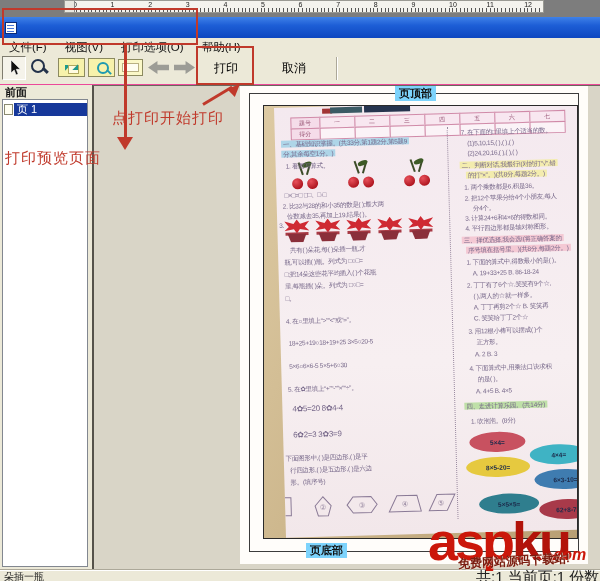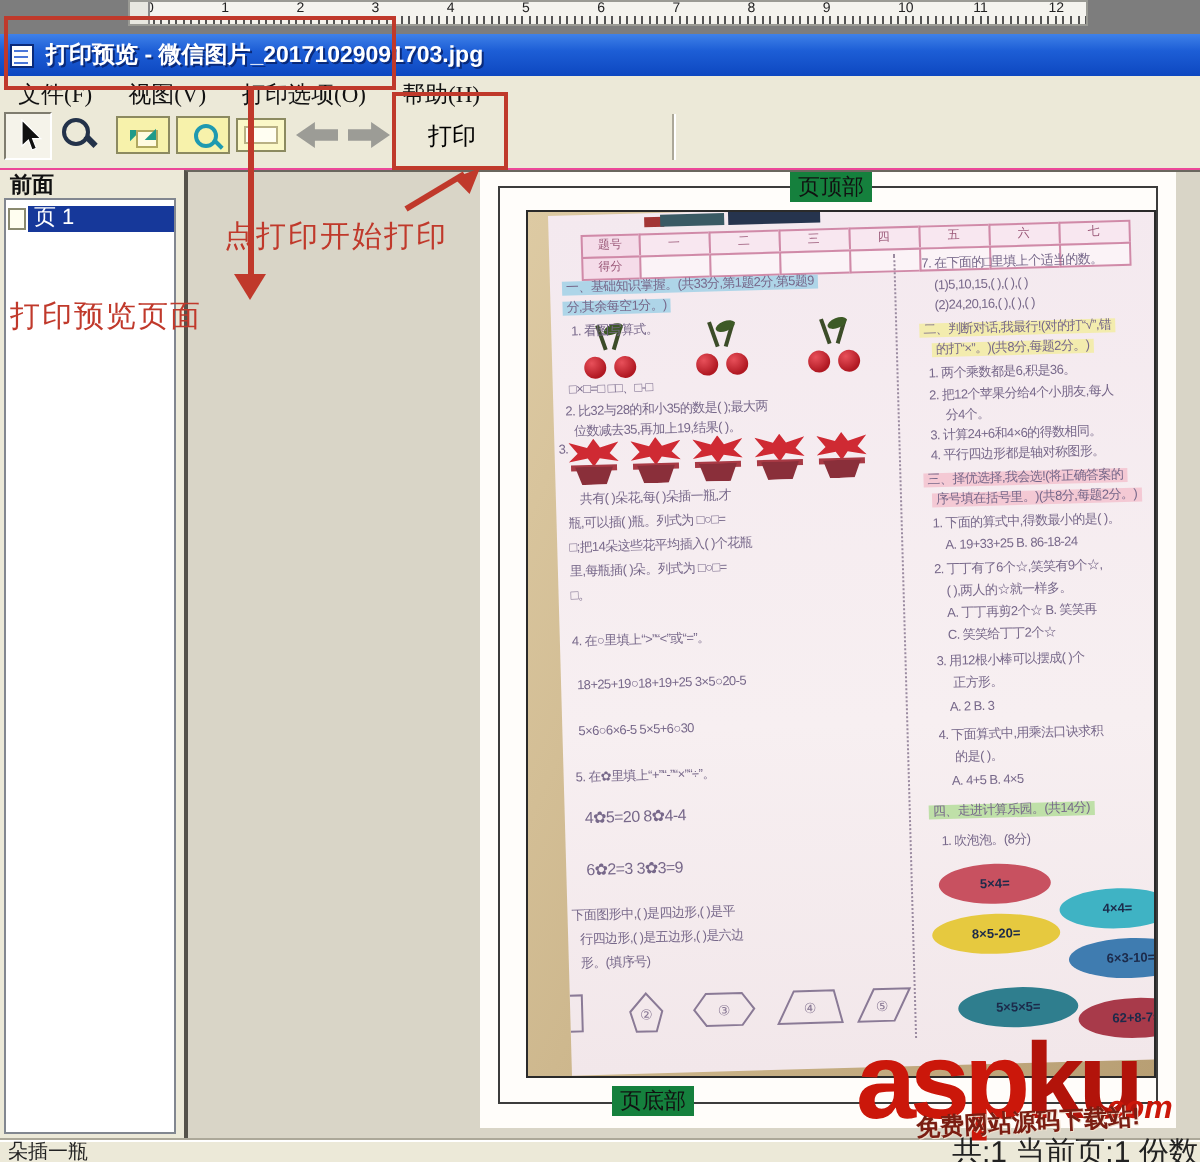--- a/index.html
+++ b/index.html
@@ -20,21 +20,21 @@
             background:linear-gradient(180deg,#3f81e8 0%,#1d5ed6 40%,#0d47c0 100%);
             display:flex;align-items:center;}
   .app-icon{width:12px;height:12px;margin:0 6px 0 5px;background:#fdfdfd;border:1px solid #0a2a7a;
             box-sizing:border-box;position:relative;}
   .app-icon::after{content:"";position:absolute;left:1px;top:2px;width:7px;height:1.5px;background:#4a76d8;
             box-shadow:0 3px 0 #4a76d8,0 6px 0 #4a76d8;}
   .title-text{color:#fff;font-weight:bold;font-size:11.5px;text-shadow:1px 1px 0 #0a2a7a;white-space:nowrap;}
 
   
   .menubar{position:absolute;left:0;top:38px;width:600px;height:17px;background:#ece9d8;display:flex;}
-  .menu-item{font-size:11.5px;color:#111;padding:2px 9px 0 9px;white-space:nowrap;font-family:Liberation Serif, serif;}
+  .menu-item{font-size:11.5px;color:#111;padding:2px 9px 0 9px;white-space:nowrap;}
 
   
   .toolbar{position:absolute;left:0;top:55px;width:600px;height:30px;background:#ece9d8;
            border-bottom:1px solid #ec4899;box-sizing:border-box;}
   .tb-btn{position:absolute;box-sizing:border-box;}
   .btn-cursor{left:2px;top:1px;width:24px;height:24px;background:#f5f3ea;
               border:1px solid;border-color:#7f7c6f #fff #fff #7f7c6f;}
   .btn-zoom{left:27px;top:1px;width:24px;height:24px;}
   .lens{position:absolute;left:4px;top:3px;width:10px;height:10px;border:2px solid #23324a;border-radius:50%;}
   .lens-handle{position:absolute;left:15px;top:13px;width:7px;height:2.5px;background:#23324a;transform:rotate(45deg);}
@@ -65,21 +65,21 @@
              border:1px solid #828790;box-sizing:border-box;}
   .page-item{position:absolute;left:1px;top:3px;display:flex;align-items:center;}
   .page-ico{width:9px;height:11px;background:#fffef0;border:1px solid #8a8a70;box-sizing:border-box;margin-right:1px;}
   .page-item-label{background:#16389a;color:#fff;font-size:11px;width:70px;height:13px;line-height:13px;padding-left:3px;}
 
   
   .preview-pane{position:absolute;left:92px;top:85px;width:508px;height:485px;background:#d9d5c7;
                 border-left:2px solid #55524a;border-top:1px solid #6a675e;box-sizing:border-box;}
   .paper{position:absolute;left:146px;top:0;width:348px;height:478px;background:#fffdfa;}
   .legendbox{position:absolute;left:9px;top:7px;width:330px;height:459px;border:1px solid #3c3c3c;box-sizing:border-box;}
-  .legend-label{position:absolute;background:#15803d;font-size:11px;font-weight:normal;color:#111;
+  .legend-label{position:absolute;background:#7dd3fc;font-size:11px;font-weight:bold;color:#111;
                 padding:0 4px;white-space:nowrap;}
   .legend-top{top:-8px;left:145px;}
   .legend-bottom{bottom:-7px;left:56px;}
   .photoframe{position:absolute;left:13px;top:11px;width:315px;height:434px;border:1px solid #2a2a2a;box-sizing:border-box;}
   .photo{position:absolute;left:0;top:0;width:313px;height:432px;overflow:hidden;
          background:linear-gradient(115deg,#ddcaa3 0%,#c9b287 55%,#b89f74 100%);}
   .sheet{position:absolute;left:10px;top:2px;width:314px;height:430px;overflow:hidden;
          background:linear-gradient(180deg,#f4e9ef 0%,#f7eff1 60%,#f2e7ea 100%);
          transform:rotate(-1.6deg);transform-origin:0 0;}
   .edge-strip{position:absolute;}
@@ -156,21 +156,20 @@
       <span class="ruler-num" style="left: 346.4px;">9</span>
       <span class="ruler-num" style="left: 384px;">10</span>
       <span class="ruler-num" style="left: 421.6px;">11</span>
       <span class="ruler-num" style="left: 459.2px;">12</span>
     </div>
   <div class="ruler-cap"></div>
 </div>
 
 <div class="titlebar">
   <div class="app-icon"></div>
-  <div class="title-text">打印预览 - 微信图片_20171029091703.jpg</div>
 </div>
 
 <div class="menubar">
   <div class="menu-item">文件(F)</div>
   <div class="menu-item">视图(V)</div>
   <div class="menu-item">打印选项(O)</div>
   <div class="menu-item">帮助(H)</div>
 </div>
 
 <div class="toolbar">
@@ -191,20 +190,21 @@
   <div class="tb-btn icon-yellow icon-img">
     <div class="img-lens"></div>
     <div class="img-handle"></div>
   </div>
   <div class="tb-btn icon-rect">
     <div class="icon-rect-inner"></div>
   </div>
   <div class="nav-arrow arrow-left"></div>
   <div class="nav-arrow arrow-right"></div>
   <div class="tb-textbtn btn-print">打印</div>
+  <div class="tb-textbtn btn-cancel">取消</div>
   <div class="tb-sep"></div>
 </div>
 
 <div class="side-header">前面</div>
 <div class="side-list">
   <div class="page-item">
     <div class="page-ico"></div>
     <div class="page-item-label">页 1</div>
   </div>
 </div>

